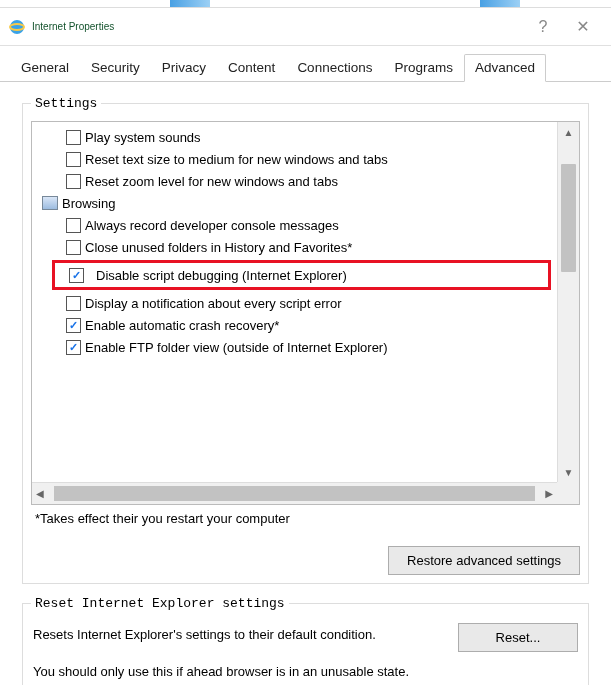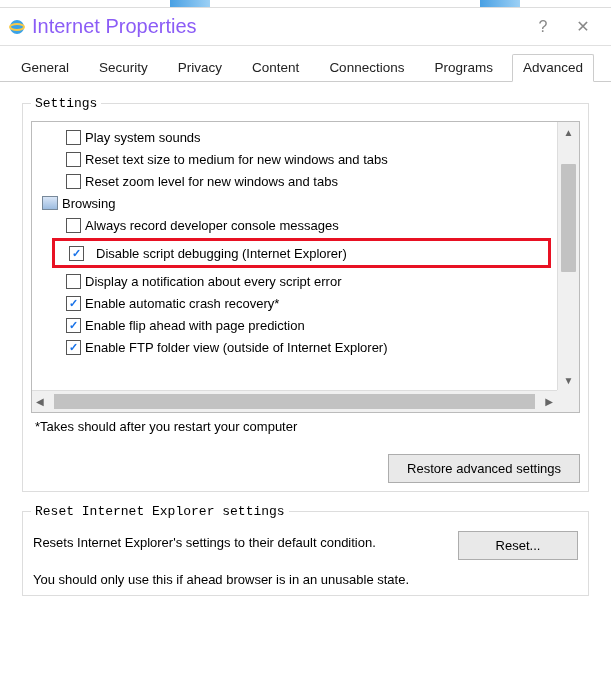--- a/index.html
+++ b/index.html
@@ -18,34 +18,34 @@
       height: 38px;
       padding: 0 8px;
       border-bottom: 1px solid #e0e0e0;
       background: #fff;
     }
     .titlebar-icon {
       width: 18px; height: 18px; margin-right: 6px;
     }
     .title-text {
       flex: 1;
-      color: #8b5cf6;
-      font-size: 20px;
+      color: #14532d;
+      font-size: 10px;
     }
     .titlebar-btn {
       width: 40px; height: 32px;
       display: flex; align-items: center; justify-content: center;
       color: #888;
       font-size: 16px;
     }
     .tabs-row {
       display: flex;
       padding: 8px 10px 0 10px;
       border-bottom: 1px solid #ccc;
-      gap: 8px;
+      gap: 0;
     }
     .tab {
       padding: 5px 10px 6px 10px;
       font-size: 13.5px;
       color: #222;
       border: 1px solid transparent;
       position: relative;
       cursor: pointer;
       margin-bottom: -1px;
     }
@@ -64,21 +64,21 @@
       padding: 10px 8px 8px 8px;
       margin: 0 0 12px 0;
     }
     fieldset.group > legend {
       padding: 0 4px;
       font-size: 13px;
       font-family: Liberation Mono, monospace;
     }
     .tree-wrap {
       border: 1px solid #bbb;
-      height: 292px;
+      height: 384px;
       position: relative;
       background: #fff;
     }
     .tree-scrollarea {
       position: absolute;
       left: 0; right: 22px; top: 0; bottom: 22px;
       overflow: hidden;
       padding: 4px 6px 4px 10px;
     }
     .tree-item {
@@ -231,58 +231,58 @@
             <span>Reset zoom level for new windows and tabs</span>
           </div>
           <div class="tree-item">
             <span class="grp-icon"></span>
             <span>Browsing</span>
           </div>
           <div class="tree-item child">
             <span class="cbx"></span>
             <span>Always record developer console messages</span>
           </div>
+          <div class="tree-item child">
+            <span class="cbx"></span>
+            <span>Close unused folders in History and Favorites*</span>
+          </div>
           <div class="highlight-box">
             <div class="tree-item child">
               <span class="cbx checked"></span>
               <span>Disable script debugging (Internet Explorer)</span>
             </div>
           </div>
           <div class="tree-item child">
             <span class="cbx"></span>
             <span>Display a notification about every script error</span>
           </div>
           <div class="tree-item child">
             <span class="cbx checked"></span>
             <span>Enable automatic crash recovery*</span>
-          </div>
-          <div class="tree-item child">
-            <span class="cbx checked"></span>
-            <span>Enable flip ahead with page prediction</span>
           </div>
           <div class="tree-item child">
             <span class="cbx checked"></span>
             <span>Enable FTP folder view (outside of Internet Explorer)</span>
           </div>
         </div>
 
       <div class="vscroll">
         <div class="arrow">▲</div>
         <div class="thumb"></div>
         <div class="arrow" style="position:absolute;bottom:0;left:0;right:0">▼</div>
       </div>
       <div class="hscroll">
         <span>◀</span>
         <div class="hthumb"></div>
         <span>▶</span>
       </div>
       <div class="corner"></div>
     </div>
 
-    <div class="note">*Takes should after you restart your computer</div>
+    <div class="note">*Takes effect their you restart your computer</div>
     <div class="btn-row-right">
       <button class="btn">Restore advanced settings</button>
     </div>
   </fieldset>
 
   <fieldset class="group">
     <legend>Reset Internet Explorer settings</legend>
     <div class="reset-row">
       <div class="col-text">
         <p>Resets Internet Explorer's settings to their default condition.</p>

